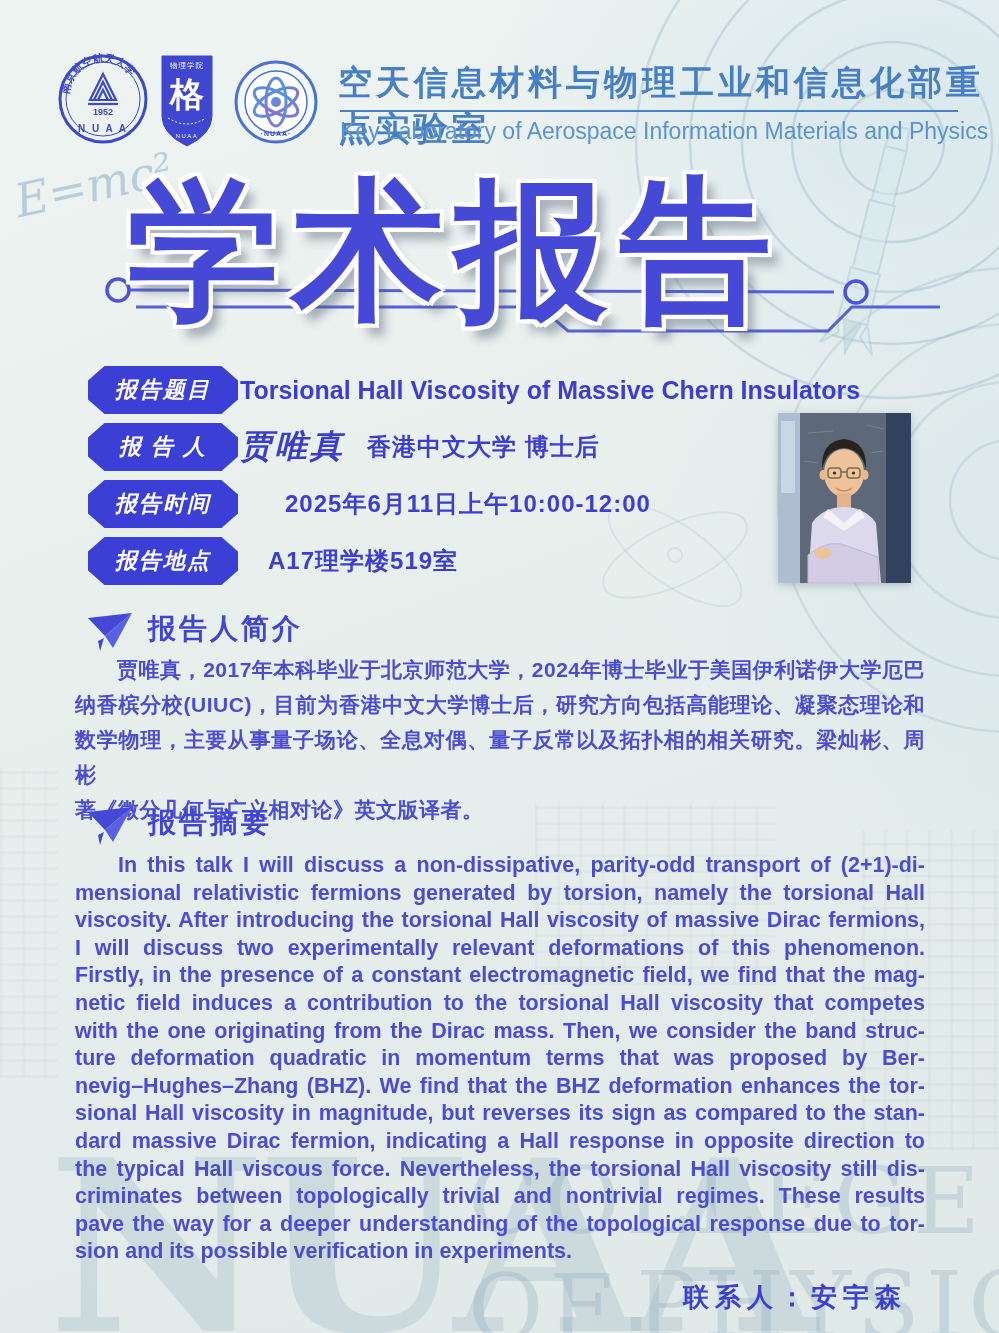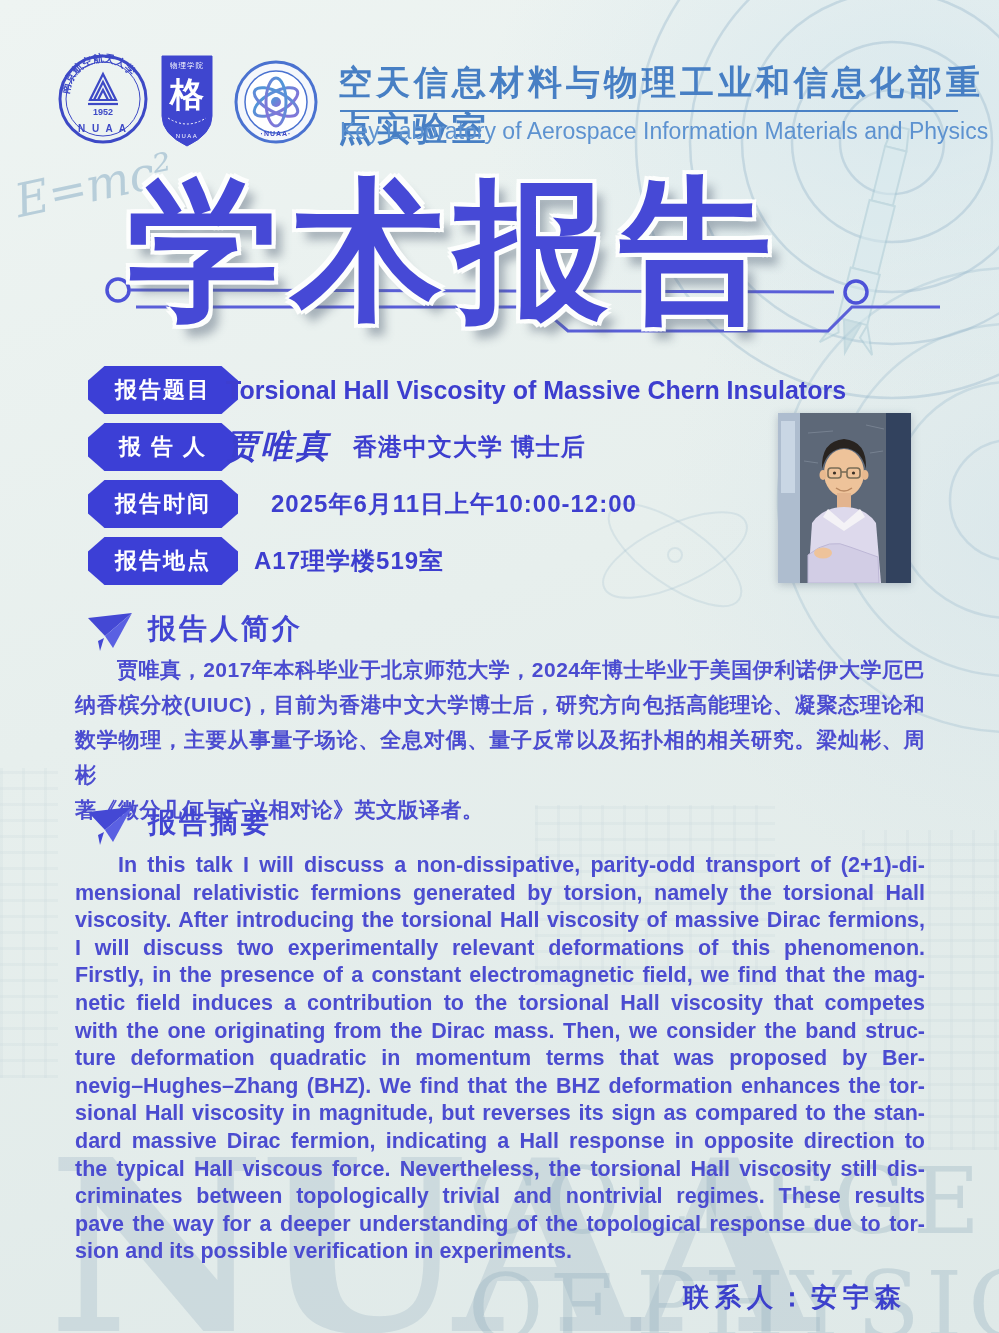--- a/index.html
+++ b/index.html
@@ -37,22 +37,22 @@
     font-size:152px;font-weight:900;letter-spacing:12px;color:#4649d6;
     text-shadow:-4px -4px 0 #fdfefd,4px -4px 0 #fdfefd,-4px 4px 0 #fdfefd,4px 4px 0 #fdfefd,
       0 -4px 0 #fdfefd,0 4px 0 #fdfefd,-4px 0 0 #fdfefd,4px 0 0 #fdfefd,
       10px 12px 10px rgba(80,95,115,.45);}
   .circuit{left:90px;top:273px;z-index:1;}
   
   .badge{position:absolute;left:88px;width:150px;height:48px;background:#3c3fd6;
     color:#fff;font-size:22px;font-weight:bold;letter-spacing:2px;
     display:flex;align-items:center;justify-content:center;z-index:3;
     clip-path:polygon(11% 0,89% 0,100% 30%,100% 70%,89% 100%,11% 100%,0 70%,0 30%);
-    box-shadow:2px 3px 4px rgba(60,63,214,.35);}
-  .ivalue{position:absolute;left:226px;height:48px;display:flex;align-items:center;
+    box-shadow:2px 3px 4px rgba(60,63,214,.35);font-style:italic;}
+  .ivalue{position:absolute;left:240px;height:48px;display:flex;align-items:center;
     color:#3d3ecf;font-weight:bold;z-index:3;}
   .ivalue.en{font-size:25px;letter-spacing:0;}
   .ivalue.cn{font-size:24px;letter-spacing:1px;}
   .name-script{font-family:"DejaVu Serif","Liberation Serif",serif;font-style:italic;
     font-size:32px;font-weight:bold;color:#3b3ecd;margin-right:22px;letter-spacing:3px;}
   
   .photo{left:778px;top:413px;z-index:3;box-shadow:0 2px 8px rgba(90,105,125,.35);}
   
   .sec-head{position:absolute;display:flex;align-items:flex-start;z-index:3;}
   .sec-head .txt{font-size:28px;font-weight:bold;color:#4245d2;letter-spacing:3px;margin-left:14px;}

